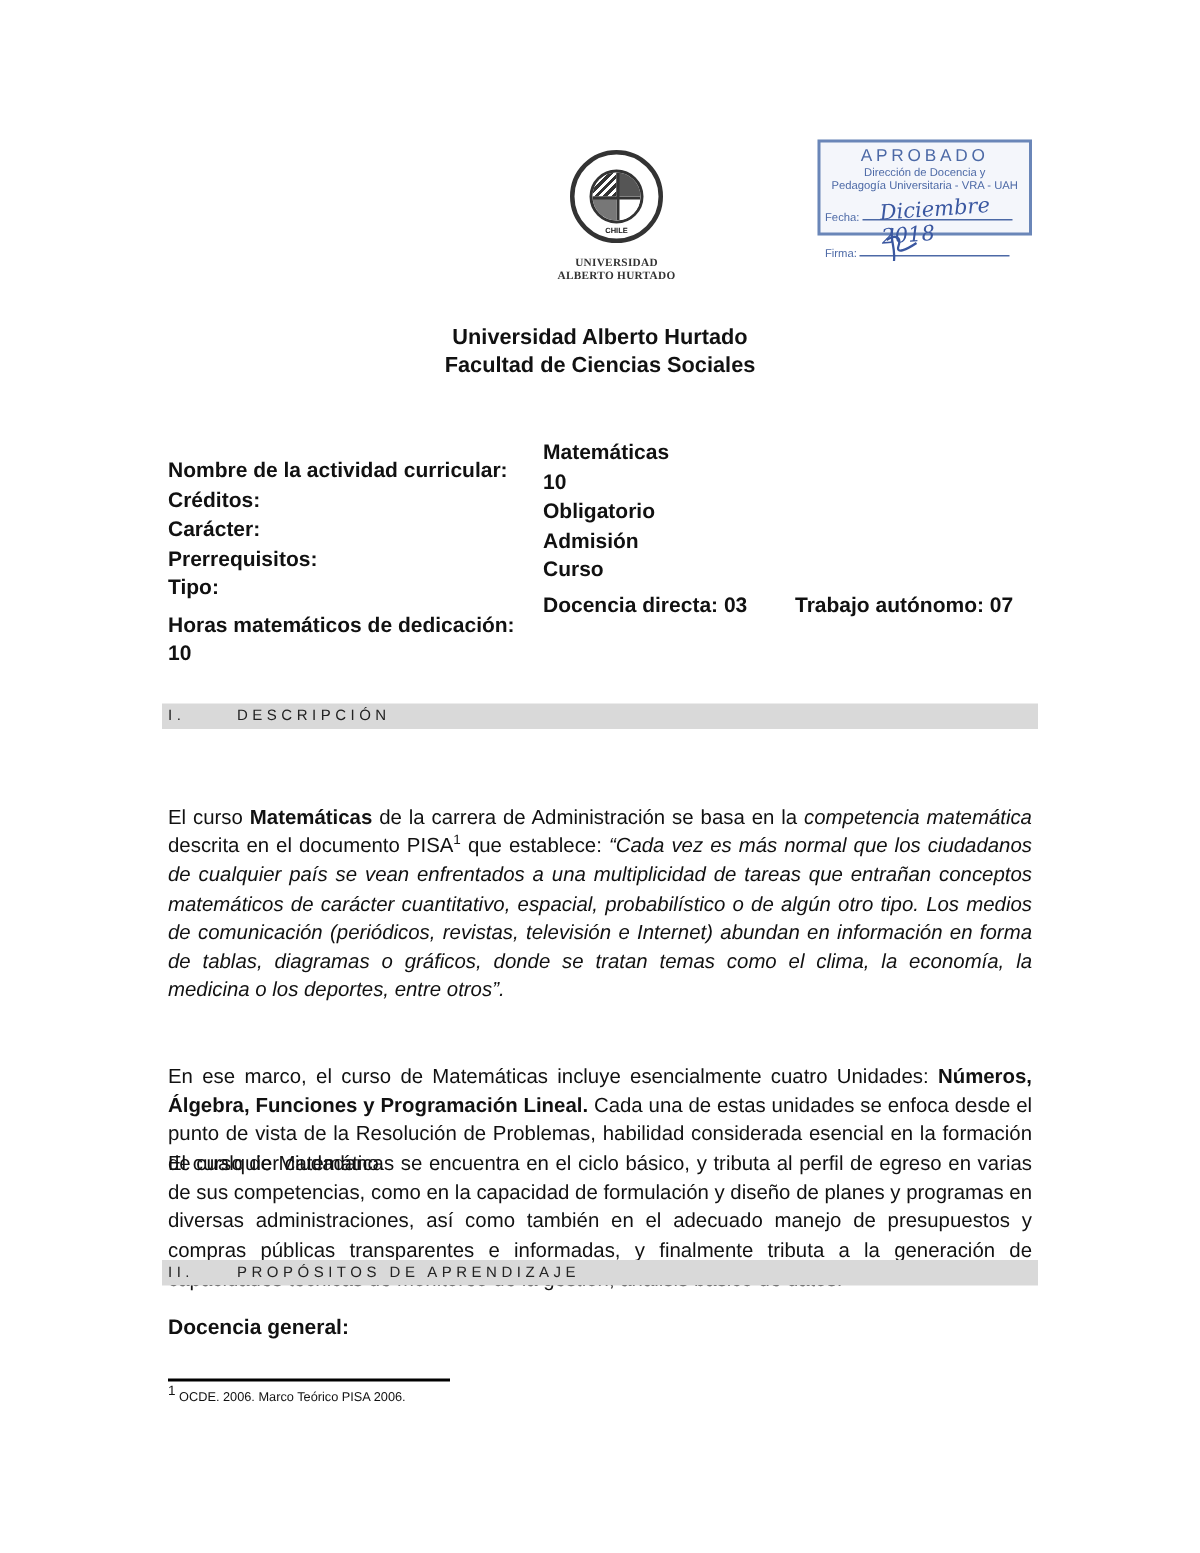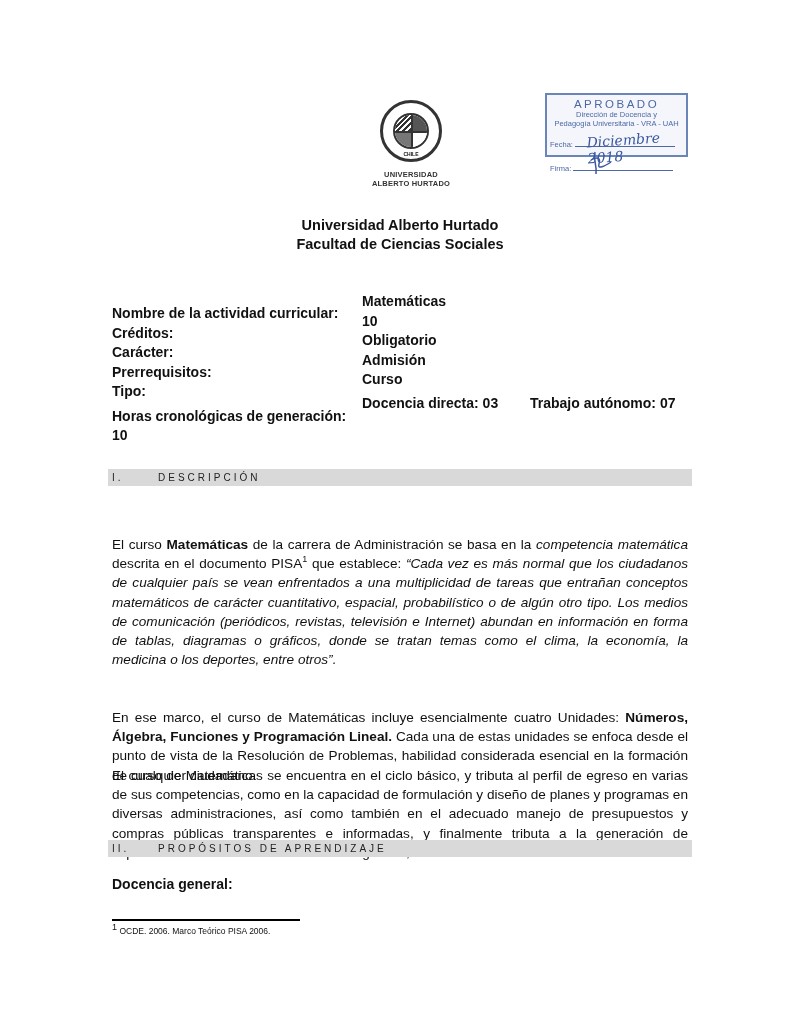--- a/index.html
+++ b/index.html
@@ -15,21 +15,21 @@
                border-radius:50%; border:2px solid #333; box-sizing:border-box; overflow:hidden; }
   .logo-seal .q1 { position:absolute; left:0; top:0; width:50%; height:50%;
                background:repeating-linear-gradient(135deg,#333 0 2px,#fff 2px 4px); }
   .logo-seal .q2 { position:absolute; right:0; top:0; width:50%; height:50%; background:#555; }
   .logo-seal .q3 { position:absolute; left:0; bottom:0; width:50%; height:50%; background:#777; }
   .logo-seal .q4 { position:absolute; right:0; bottom:0; width:50%; height:50%; background:#fff; }
   .logo-seal .hbar { position:absolute; left:0; top:50%; width:100%; height:2px; background:#333; }
   .logo-seal .vbar { position:absolute; left:50%; top:0; width:2px; height:100%; background:#333; }
   .logo-seal .chile { position:absolute; bottom:2px; left:0; width:100%; text-align:center;
                font-size:5px; font-weight:bold; }
-  .logo-name { font-family:Liberation Sans, sans-serif; font-weight:bold; font-size:7.5px;
+  .logo-name { font-family:Liberation Serif, serif; font-weight:bold; font-size:7.5px;
                line-height:9px; margin-top:8px; color:#333; letter-spacing:0.2px; }
 
   
   .stamp { position:absolute; left:545px; top:93px; width:143px; height:64px;
            border:2px solid #6a86b8; background:#f4f6fb; box-sizing:border-box;
            color:#4c69a6; font-family:"Liberation Sans", sans-serif; }
   .stamp .title { text-align:center; font-size:11.5px; letter-spacing:2.5px; margin-top:3px; }
   .stamp .l2 { text-align:center; font-size:7.5px; line-height:9px; }
   .stamp .row { position:absolute; left:3px; font-size:7.5px; }
   .stamp .row .line { display:inline-block; border-bottom:1px solid #4c69a6; width:100px; margin-left:2px; }
@@ -129,21 +129,21 @@
     <div class="r">
       <span class="k">Prerrequisitos:</span>
       <span class="v">Admisión</span>
     </div>
     <div class="r">
       <span class="k">Tipo:</span>
       <span class="v">Curso</span>
     </div>
     <div class="r hours">
       <span class="k">
-        <span>Horas cronológicas de generación:</span><br>
+        <span>Horas matemáticos de dedicación:</span><br>
         <span>10</span>
       </span>
       <span class="v">Docencia directa: 03</span>
       <span class="v2">Trabajo autónomo: 07</span>
     </div>
   </div>
 
   <div class="sec" style="top:469px;">
     <span class="num">I.</span>
     <span class="ttl">Descripción</span>

